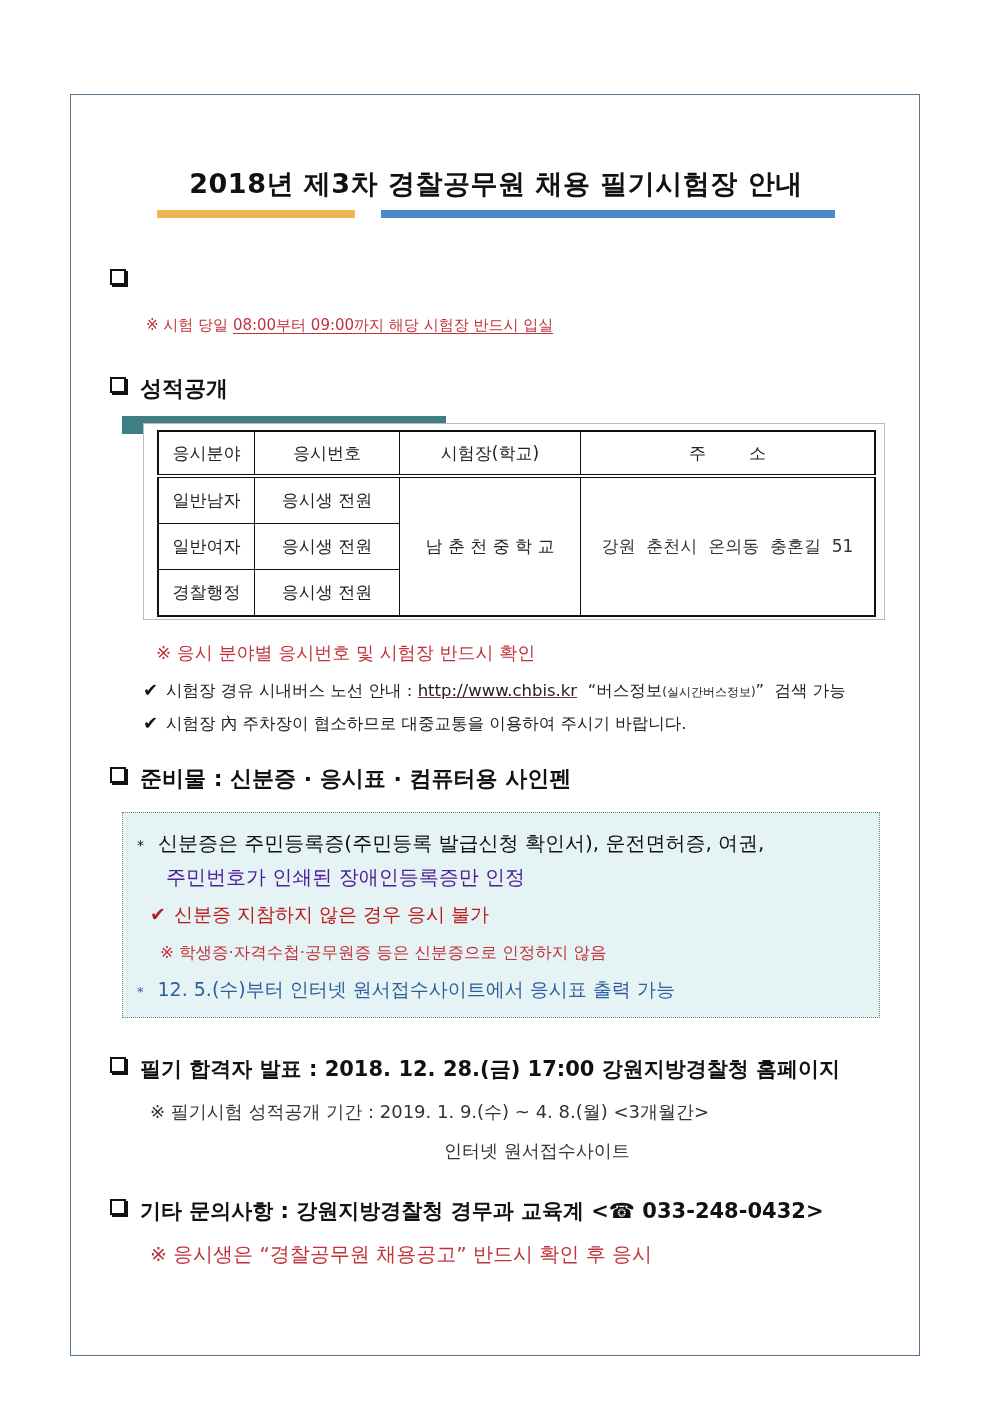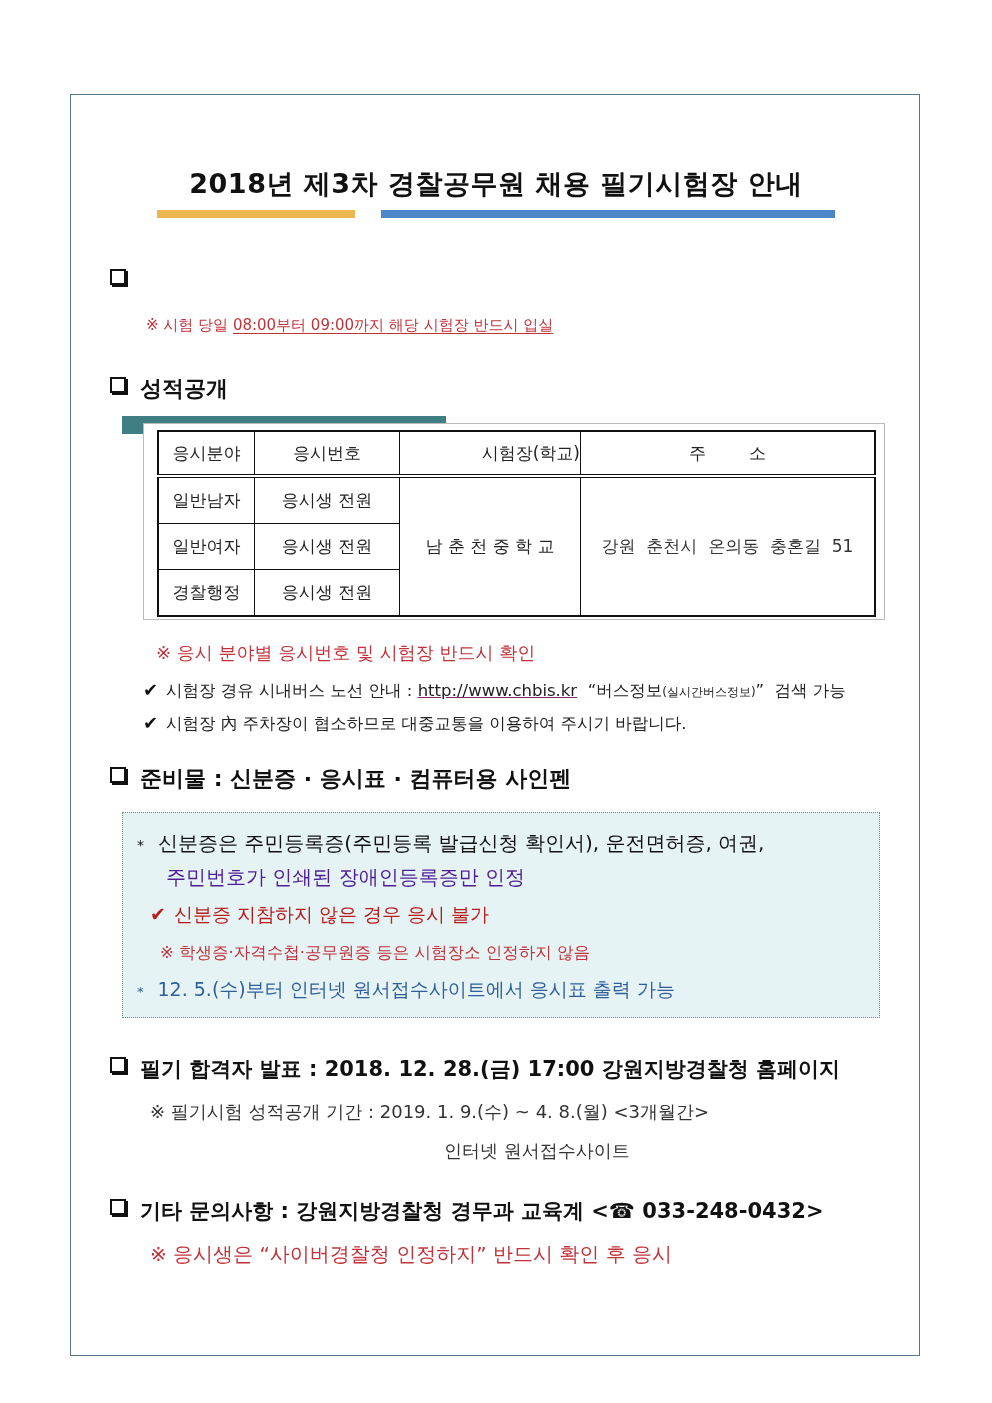--- a/index.html
+++ b/index.html
@@ -45,21 +45,21 @@
 <div class="h" style="top:374px;">
   <span class="box-icon"></span><span>성적공개</span>
 </div>
 <div class="teal-bar"></div>
 <div class="table-wrap"></div>
 <table class="venue">
   <thead>
     <tr>
       <th style="width:95px;">응시분야</th>
       <th style="width:144px;">응시번호</th>
-      <th style="width:180px;text-align:right;">시험장(학교)</th>
+      <th style="width:180px;">시험장(학교)</th>
       <th style="white-space:pre;">주        소</th>
     </tr>
   </thead>
   <tbody>
     <tr>
       <td>일반남자</td>
       <td>응시생 전원</td>
       <td rowspan="3">남 춘 천 중 학 교</td>
       <td rowspan="3" style="white-space:pre; color:#333;">강원  춘천시  온의동  충혼길  51</td>
     </tr>
@@ -86,27 +86,27 @@
   <span class="box-icon"></span><span>준비물 : 신분증 · 응시표 · 컴퓨터용 사인펜</span>
 </div>
 <div class="prep-box"></div>
 <div class="prep-line" style="left:137px; top:830px; font-size:20px; color:#111;">
   <span style="font-size:14px; margin-right:14px;">*</span><span>신분증은 주민등록증(주민등록 발급신청 확인서), 운전면허증, 여권,</span>
 </div>
 <div class="prep-line" style="left:166px; top:864px; font-size:20px; color:#4c1d95;">주민번호가 인쇄된 장애인등록증만 인정</div>
 <div class="prep-line" style="left:150px; top:902px; font-size:19px; color:#b91c1c;">
   <span style="margin-right:8px;">✔</span><span>신분증 지참하지 않은 경우 응시 불가</span>
 </div>
-<div class="prep-line" style="left:160px; top:942px; font-size:16.5px; color:#c0333a;">※ 학생증·자격수첩·공무원증 등은 시험장소 인정하지 않음</div>
+<div class="prep-line" style="left:160px; top:942px; font-size:16.5px; color:#c0333a;">※ 학생증·자격수첩·공무원증 등은 신분증으로 인정하지 않음</div>
 <div class="prep-line" style="left:137px; top:977px; font-size:19px; color:#2f5f9a;">
   <span style="font-size:13px; margin-right:14px;">*</span><span>12. 5.(수)부터 인터넷 원서접수사이트에서 응시표 출력 가능</span>
 </div>
 
 <div class="h" style="top:1055px; font-size:21px;">
   <span class="box-icon"></span><span>필기 합격자 발표 : 2018. 12. 28.(금) 17:00 강원지방경찰청 홈페이지</span>
 </div>
 <div class="sub-note" style="left:150px; top:1100px; font-size:18px;">※ 필기시험 성적공개 기간 : 2019. 1. 9.(수) ~ 4. 8.(월) &lt;3개월간&gt;</div>
 <div class="sub-note" style="left:444px; top:1139px; font-size:18px;">인터넷 원서접수사이트</div>
 
 <div class="h" style="top:1197px; font-size:21px;">
   <span class="box-icon"></span><span>기타 문의사항 : 강원지방경찰청 경무과 교육계 &lt;☎ 033-248-0432&gt;</span>
 </div>
-<div class="note-red" style="left:150px; top:1241px; font-size:20px;">※ 응시생은 “사이버경찰청 인정하지” 반드시 확인 후 응시</div>
+<div class="note-red" style="left:150px; top:1241px; font-size:20px;">※ 응시생은 “경찰공무원 채용공고” 반드시 확인 후 응시</div>
 
 </body></html>

